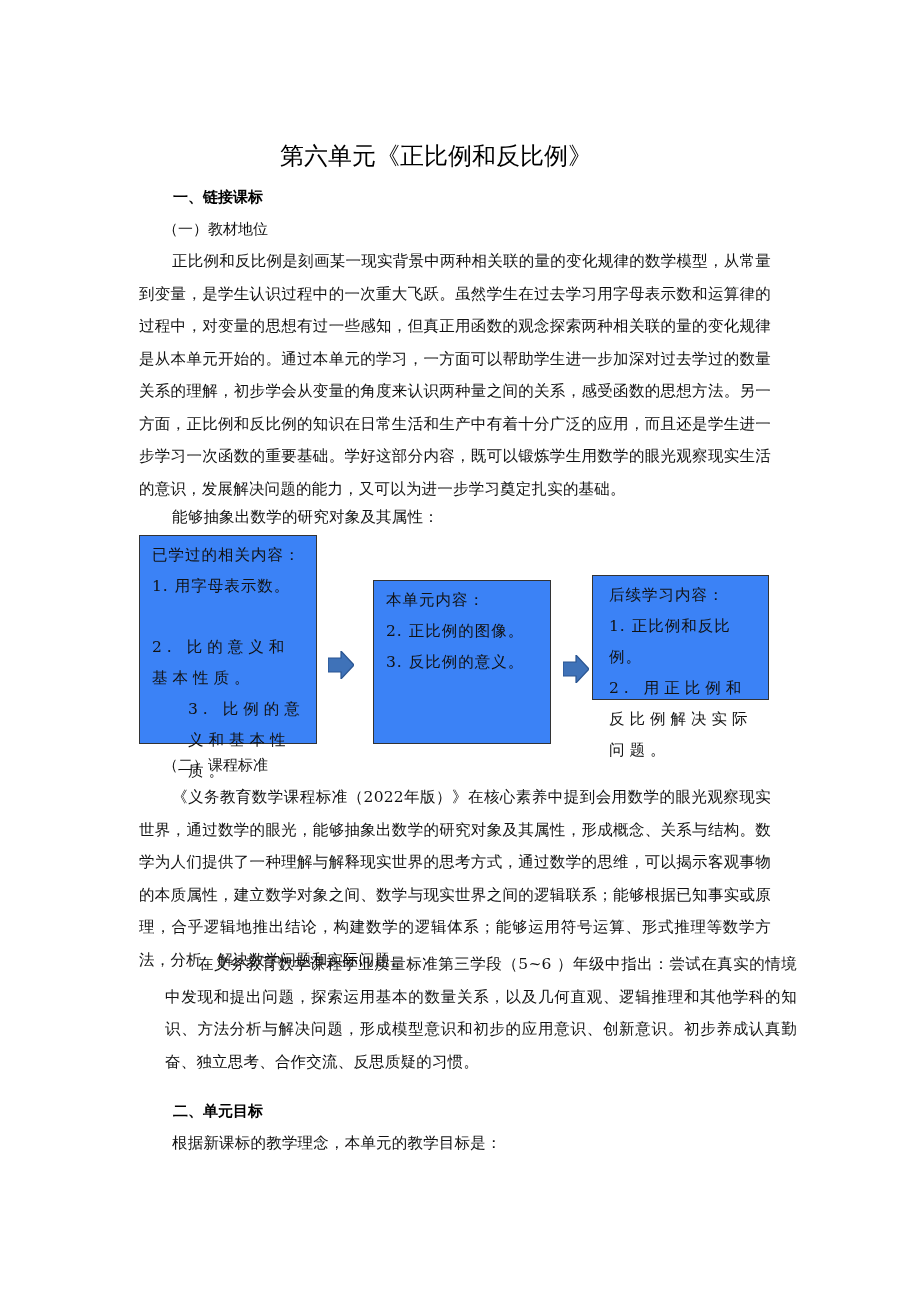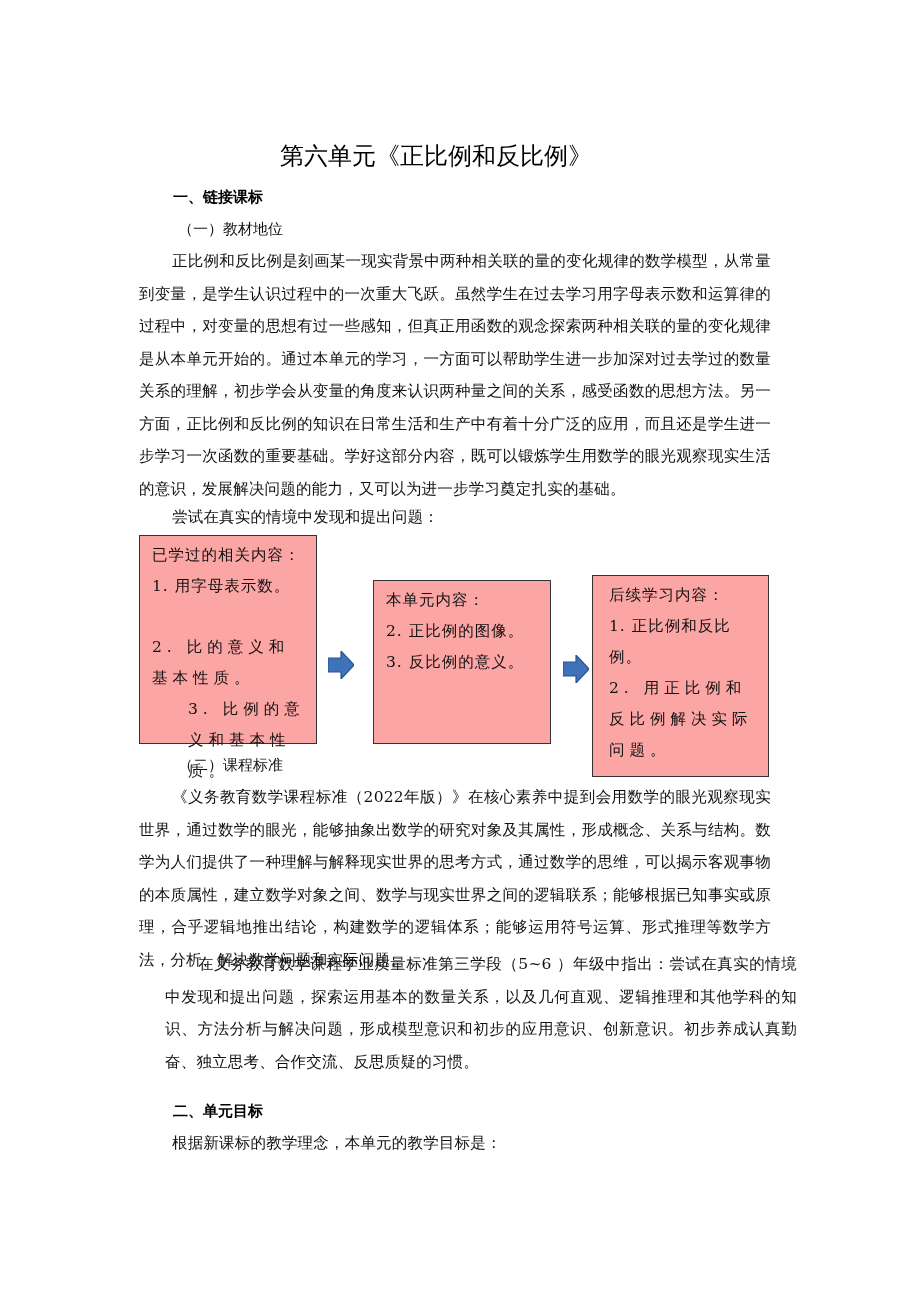--- a/index.html
+++ b/index.html
@@ -3,42 +3,42 @@
 <meta charset="utf-8">
 <style>
   html, body { margin: 0; padding: 0; background: #ffffff; }
   body { width: 920px; height: 1302px; position: relative; overflow: hidden;
          font-family: "DejaVu Serif", "Liberation Serif", serif; color: #111; }
   .page { position: absolute; left: 0; top: 0; width: 920px; height: 1302px; }
   .title { position: absolute; left: 0; width: 872px; top: 140px; text-align: center;
            font-family: "DejaVu Sans", "Liberation Sans", sans-serif; font-size: 24px; line-height: 32px; color: #000; }
   .h1 { position: absolute; left: 173px; font-family: Liberation Sans, sans-serif;
         font-weight: bold; font-size: 15px; line-height: 22px; color: #000; }
-  .h2 { position: absolute; left: 178px; font-size: 15px; line-height: 22px; }
+  .h2 { position: absolute; left: 163px; font-size: 15px; line-height: 22px; }
   .para { position: absolute; left: 139px; width: 632px; font-size: 15.5px; line-height: 32.5px;
           text-align: justify; text-indent: 33px; letter-spacing: 0.2px; }
-  .box { position: absolute; border: 1.5px solid #333; box-sizing: border-box; background: #fca5a5;
+  .box { position: absolute; border: 1.5px solid #333; box-sizing: border-box; background: #3b82f6;
          font-size: 15.5px; line-height: 31px; padding: 4px 8px 0 12px; letter-spacing: 1px; }
   .box .line { white-space: normal; }
   .arrow { position: absolute; width: 26px; height: 28px; }
 </style>
 </head>
 <body>
 
 <div class="page">
 
   <div class="title">第六单元《正比例和反比例》</div>
 
   <div class="h1" style="top:186px;">一、链接课标</div>
 
   <div class="h2" style="top:218px;">（一）教材地位</div>
 
   <div class="para" style="top:245px;">正比例和反比例是刻画某一现实背景中两种相关联的量的变化规律的数学模型，从常量到变量，是学生认识过程中的一次重大飞跃。虽然学生在过去学习用字母表示数和运算律的过程中，对变量的思想有过一些感知，但真正用函数的观念探索两种相关联的量的变化规律是从本单元开始的。通过本单元的学习，一方面可以帮助学生进一步加深对过去学过的数量关系的理解，初步学会从变量的角度来认识两种量之间的关系，感受函数的思想方法。另一方面，正比例和反比例的知识在日常生活和生产中有着十分广泛的应用，而且还是学生进一步学习一次函数的重要基础。学好这部分内容，既可以锻炼学生用数学的眼光观察现实生活的意识，发展解决问题的能力，又可以为进一步学习奠定扎实的基础。</div>
 
-  <div class="para" style="top:501px;">尝试在真实的情境中发现和提出问题：</div>
+  <div class="para" style="top:501px;">能够抽象出数学的研究对象及其属性：</div>
 
   <div>
     <div class="box" style="left:139px; top:535px; width:178px; height:209px;">
       <div class="line">已学过的相关内容：</div>
       <div class="line">1.  用字母表示数。</div>
       <div class="line" style="letter-spacing:5px;margin-top:30px;">2. 比的意义和基本性质。</div>
       <div class="line" style="letter-spacing:5px;margin-left:36px;">3. 比例的意义和基本性质。</div>
     </div>
 
     <svg class="arrow" style="left:328px; top:651px;" viewBox="0 0 26 28">
@@ -48,21 +48,21 @@
     <div class="box" style="left:373px; top:580px; width:178px; height:164px;">
       <div class="line">本单元内容：</div>
       <div class="line">2.  正比例的图像。</div>
       <div class="line">3.  反比例的意义。</div>
     </div>
 
     <svg class="arrow" style="left:563px; top:655px;" viewBox="0 0 26 28">
       <polygon points="0,7 13,7 13,0 26,14 13,28 13,21 0,21" fill="#3F72B8" stroke="#2A5592" stroke-width="1.2"></polygon>
     </svg>
 
-    <div class="box" style="left:592px; top:575px; width:177px; height:202px;padding-left:16px;">
+    <div class="box" style="left:592px; top:575px; width:177px; height:125px;padding-left:16px;">
       <div class="line">后续学习内容：</div>
       <div class="line">1.  正比例和反比例。</div>
       <div class="line" style="letter-spacing:5px;">2. 用正比例和反比例解决实际问题。</div>
     </div>
   </div>
 
   <div class="h2" style="top:754px;">（二）课程标准</div>
 
   <div class="para" style="top:781px;">《义务教育数学课程标准（2022年版）》在核心素养中提到会用数学的眼光观察现实世界，通过数学的眼光，能够抽象出数学的研究对象及其属性，形成概念、关系与结构。数学为人们提供了一种理解与解释现实世界的思考方式，通过数学的思维，可以揭示客观事物的本质属性，建立数学对象之间、数学与现实世界之间的逻辑联系；能够根据已知事实或原理，合乎逻辑地推出结论，构建数学的逻辑体系；能够运用符号运算、形式推理等数学方法，分析、解决数学问题和实际问题。</div>
 

